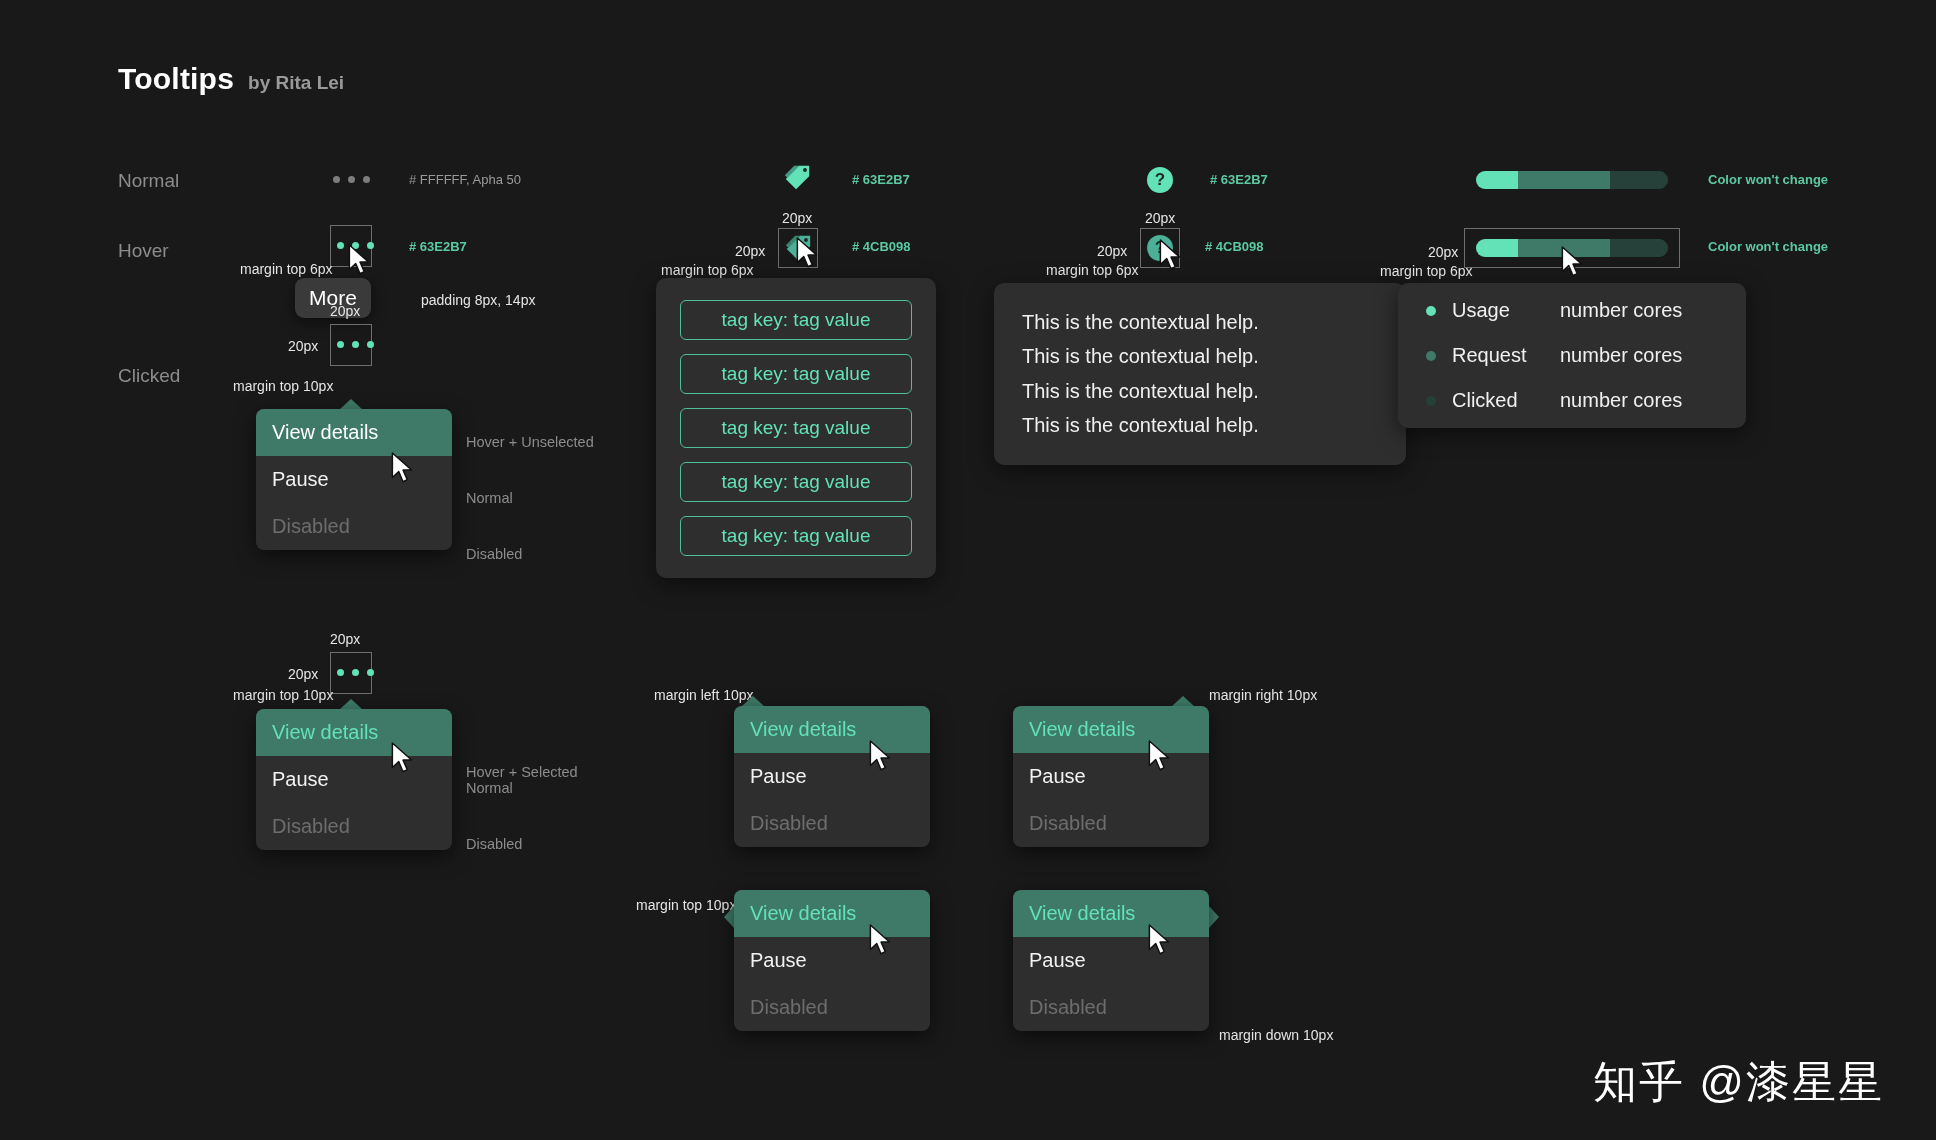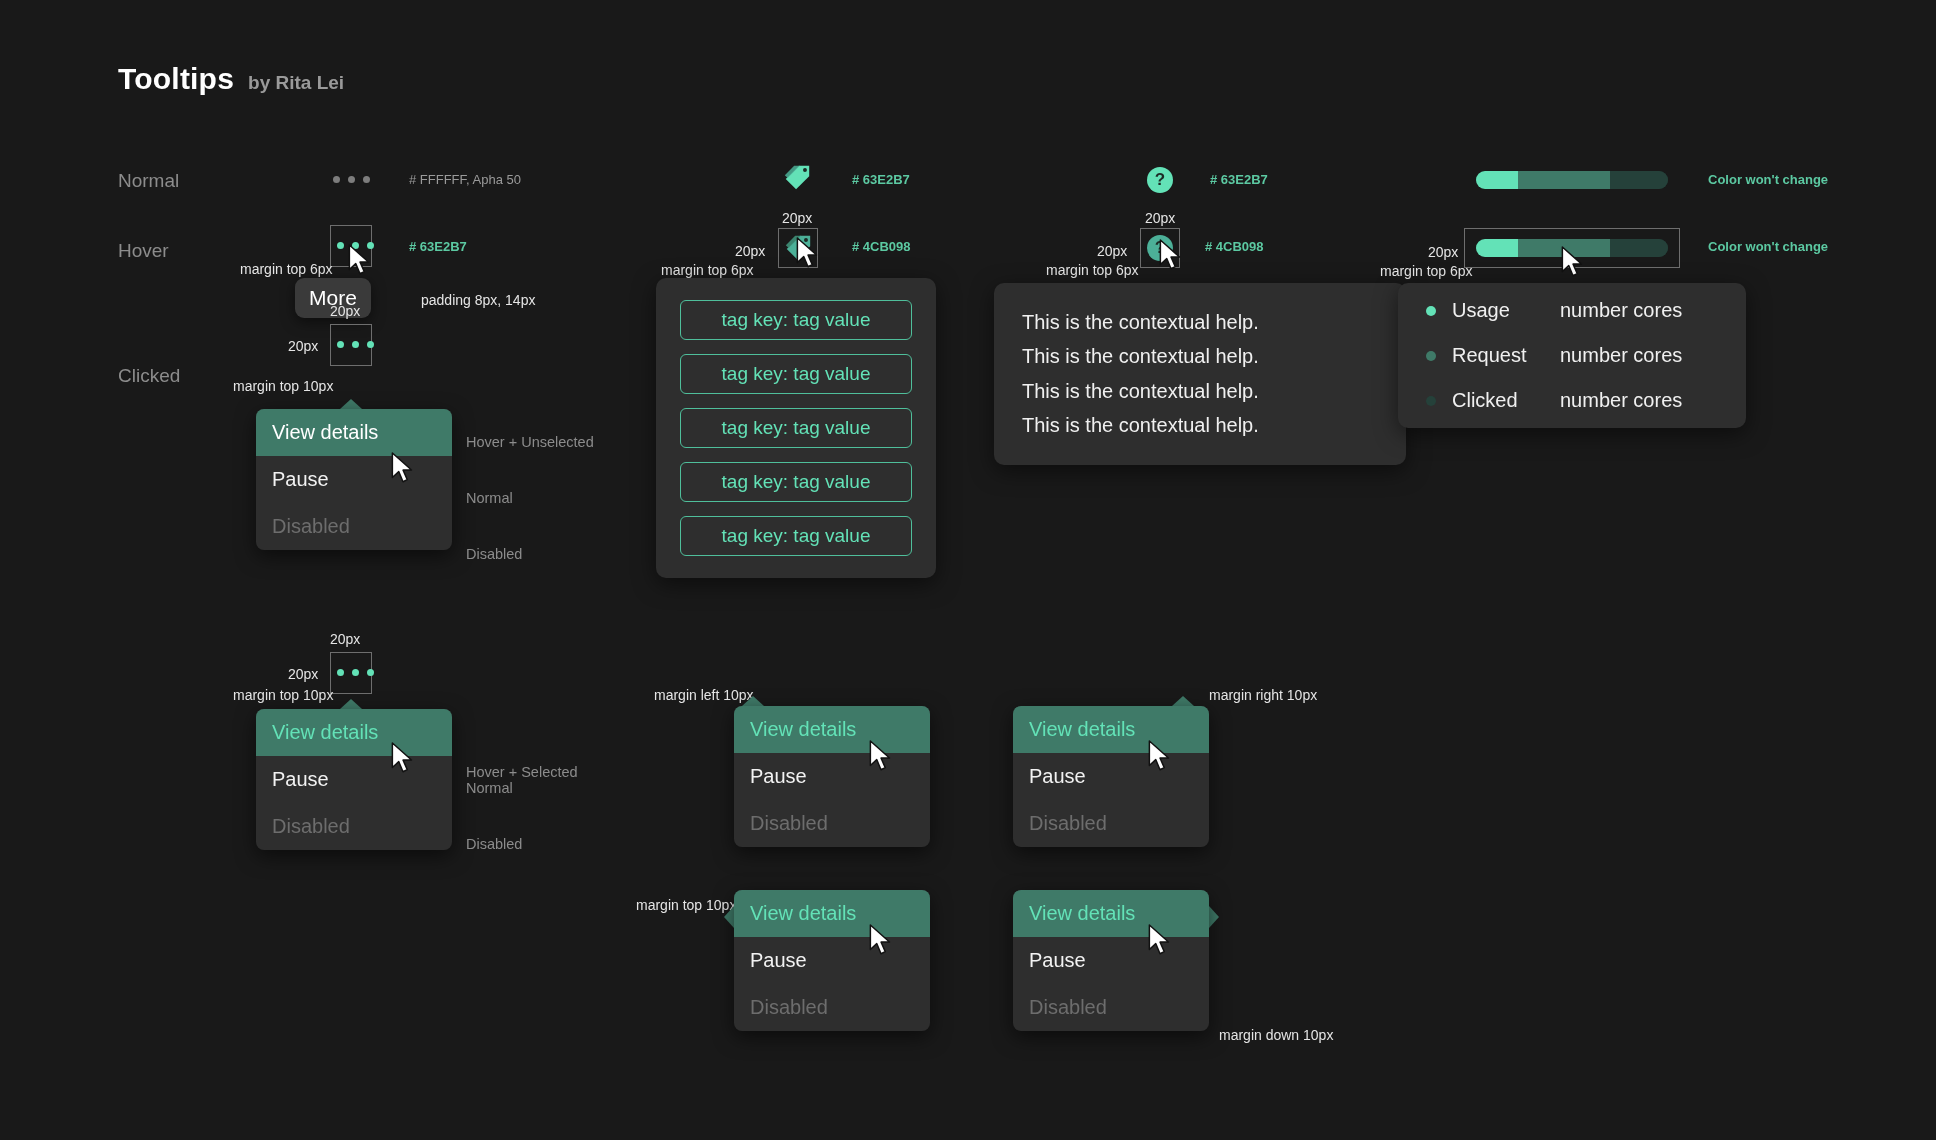--- a/index.html
+++ b/index.html
@@ -305,14 +305,15 @@
   <div class="menu" style="left:1013px; top:890px; width:196px;">
     <div class="mi sel teal">View details</div>
     <div class="mi">Pause</div>
     <div class="mi dis">Disabled</div>
   </div>
   <svg class="cursor" style="left:1147px; top:924px;" viewBox="0 0 24 32">
     <path d="M2,1 L2,24 L8,18.5 L12,28 L16,26 L12,17 L20,17 Z" fill="#ffffff" stroke="#111111" stroke-width="1.4" stroke-linejoin="round"></path>
   </svg>
   <div class="anno" style="left:1219px; top:1027px;">margin down 10px</div>
 
+  <div class="wm">知乎 @漆星星</div>
 
 </div>
 
 </body></html>

